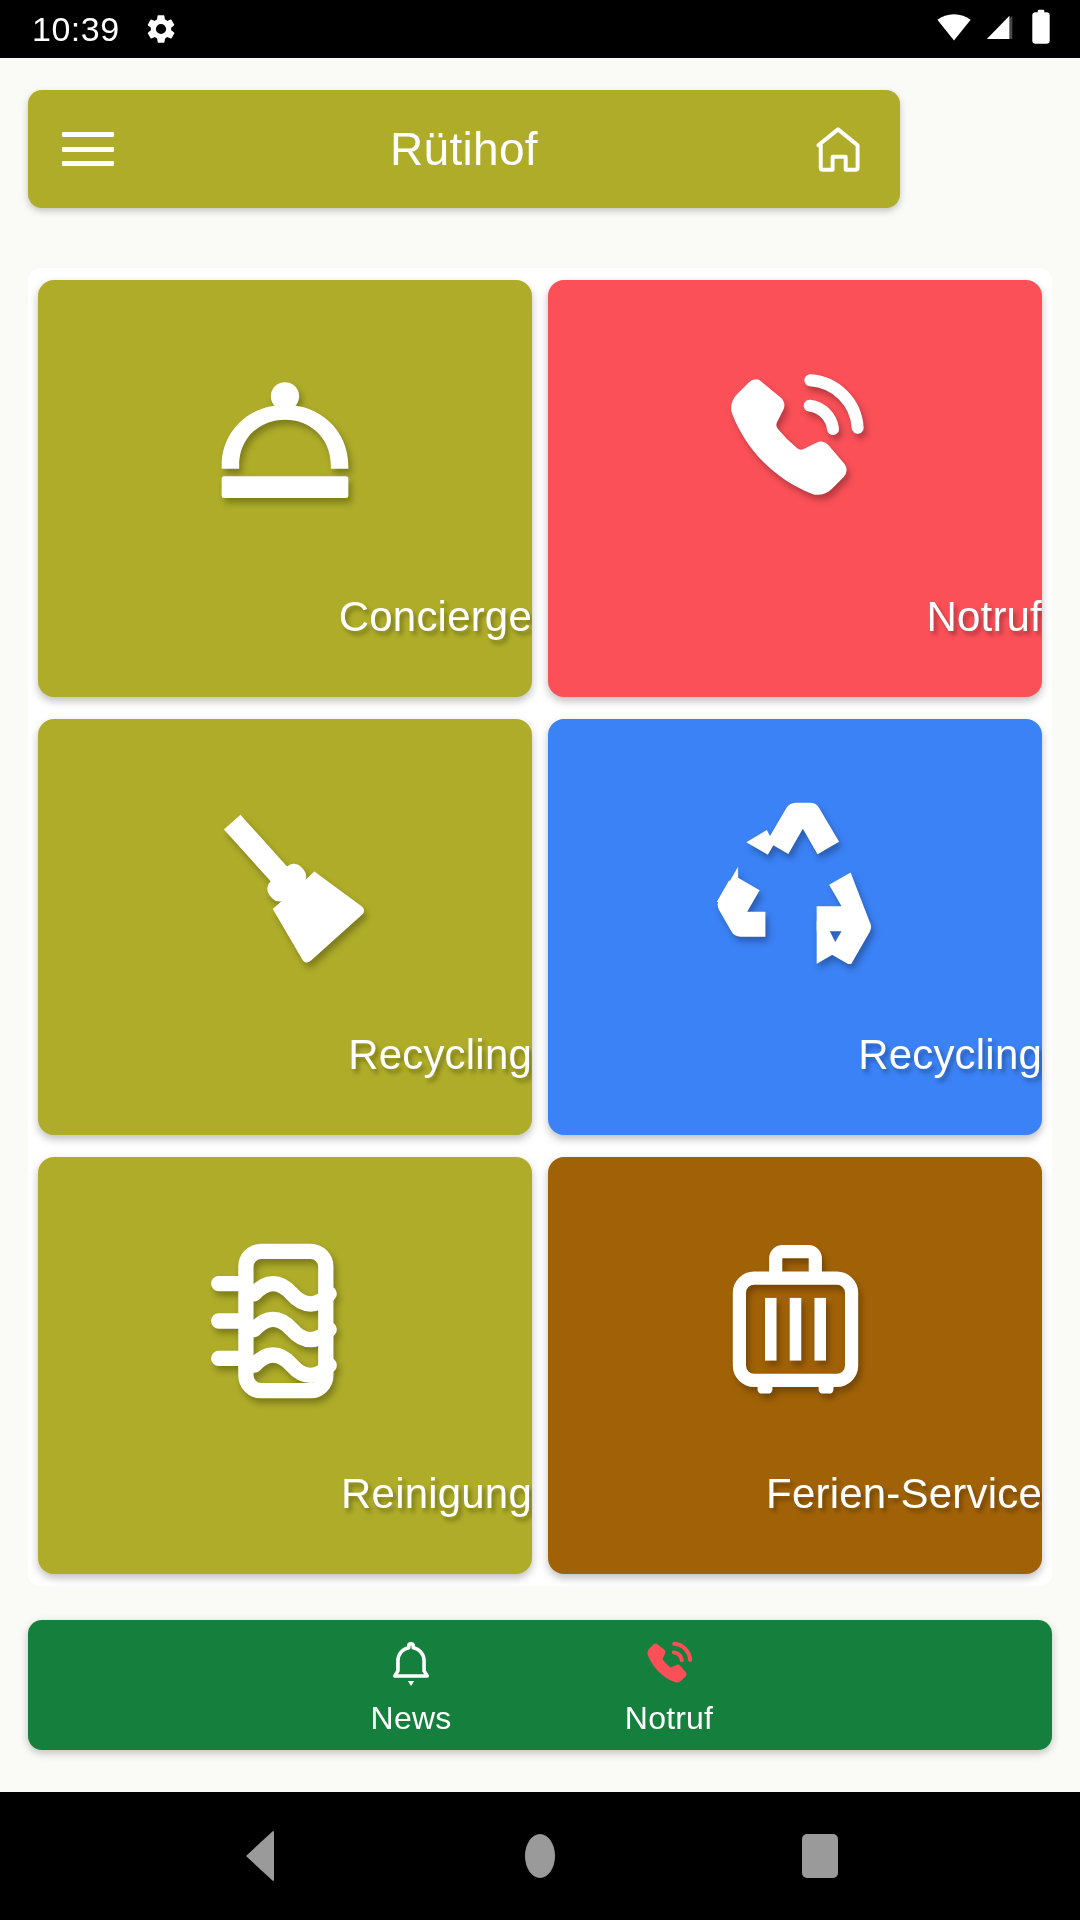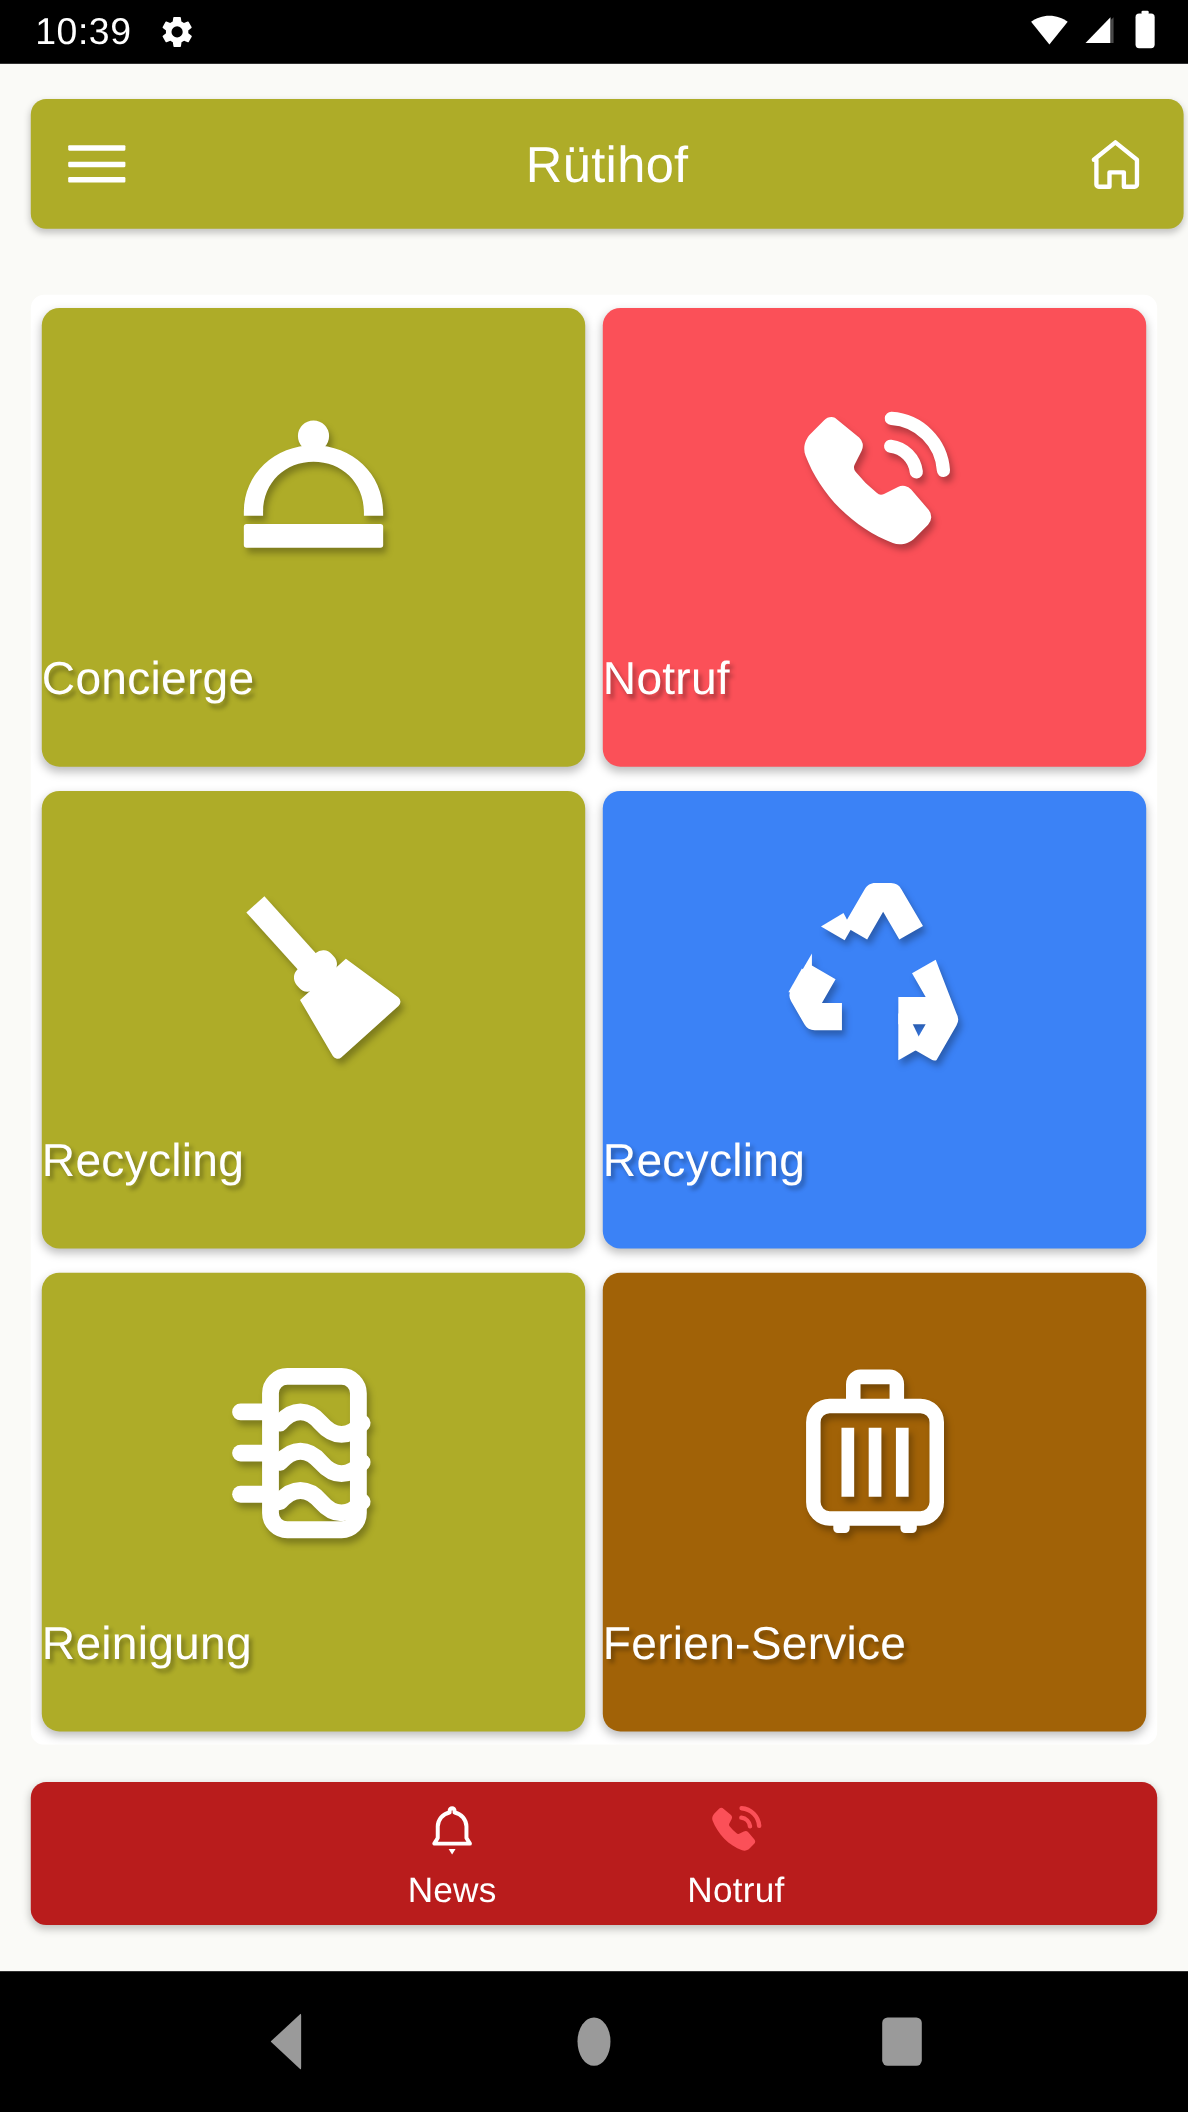--- a/index.html
+++ b/index.html
@@ -45,21 +45,21 @@
     display: flex;
     align-items: center;
     gap: 12px;
   }
 
   
   .appbar {
     position: absolute;
     top: 90px;
     left: 28px;
-    width: 1048px;
+    width: 872px;
     height: 118px;
     background: #AEAC28;
     border-radius: 14px;
     box-shadow: 0 3px 7px rgba(0,0,0,0.22);
     display: flex;
     align-items: center;
     box-sizing: border-box;
     padding: 0 34px;
   }
   .appbar-title {
@@ -118,21 +118,21 @@
     grid-template-columns: 1fr 1fr;
     grid-template-rows: repeat(3, 1fr);
     gap: 22px 16px;
     width: 100%;
     height: 100%;
   }
   .tile {
     border-radius: 16px;
     display: flex;
     flex-direction: column;
-    align-items: flex-start;
+    align-items: flex-end;
     justify-content: flex-end;
     box-shadow: 0 4px 9px rgba(0,0,0,0.26);
     position: relative;
     cursor: pointer;
     overflow: hidden;
   }
   .tile-icon {
     flex: 1 1 auto;
     display: flex;
     align-items: center;
@@ -151,21 +151,21 @@
     white-space: nowrap;
   }
 
   
   .bottombar {
     position: absolute;
     top: 1620px;
     left: 28px;
     width: 1024px;
     height: 130px;
-    background: #b91c1c;
+    background: #15803d;
     border-radius: 14px;
     box-shadow: 0 3px 8px rgba(0,0,0,0.24);
     display: flex;
     align-items: center;
     justify-content: center;
     gap: 78px;
   }
   .navitem {
     display: flex;
     flex-direction: column;

